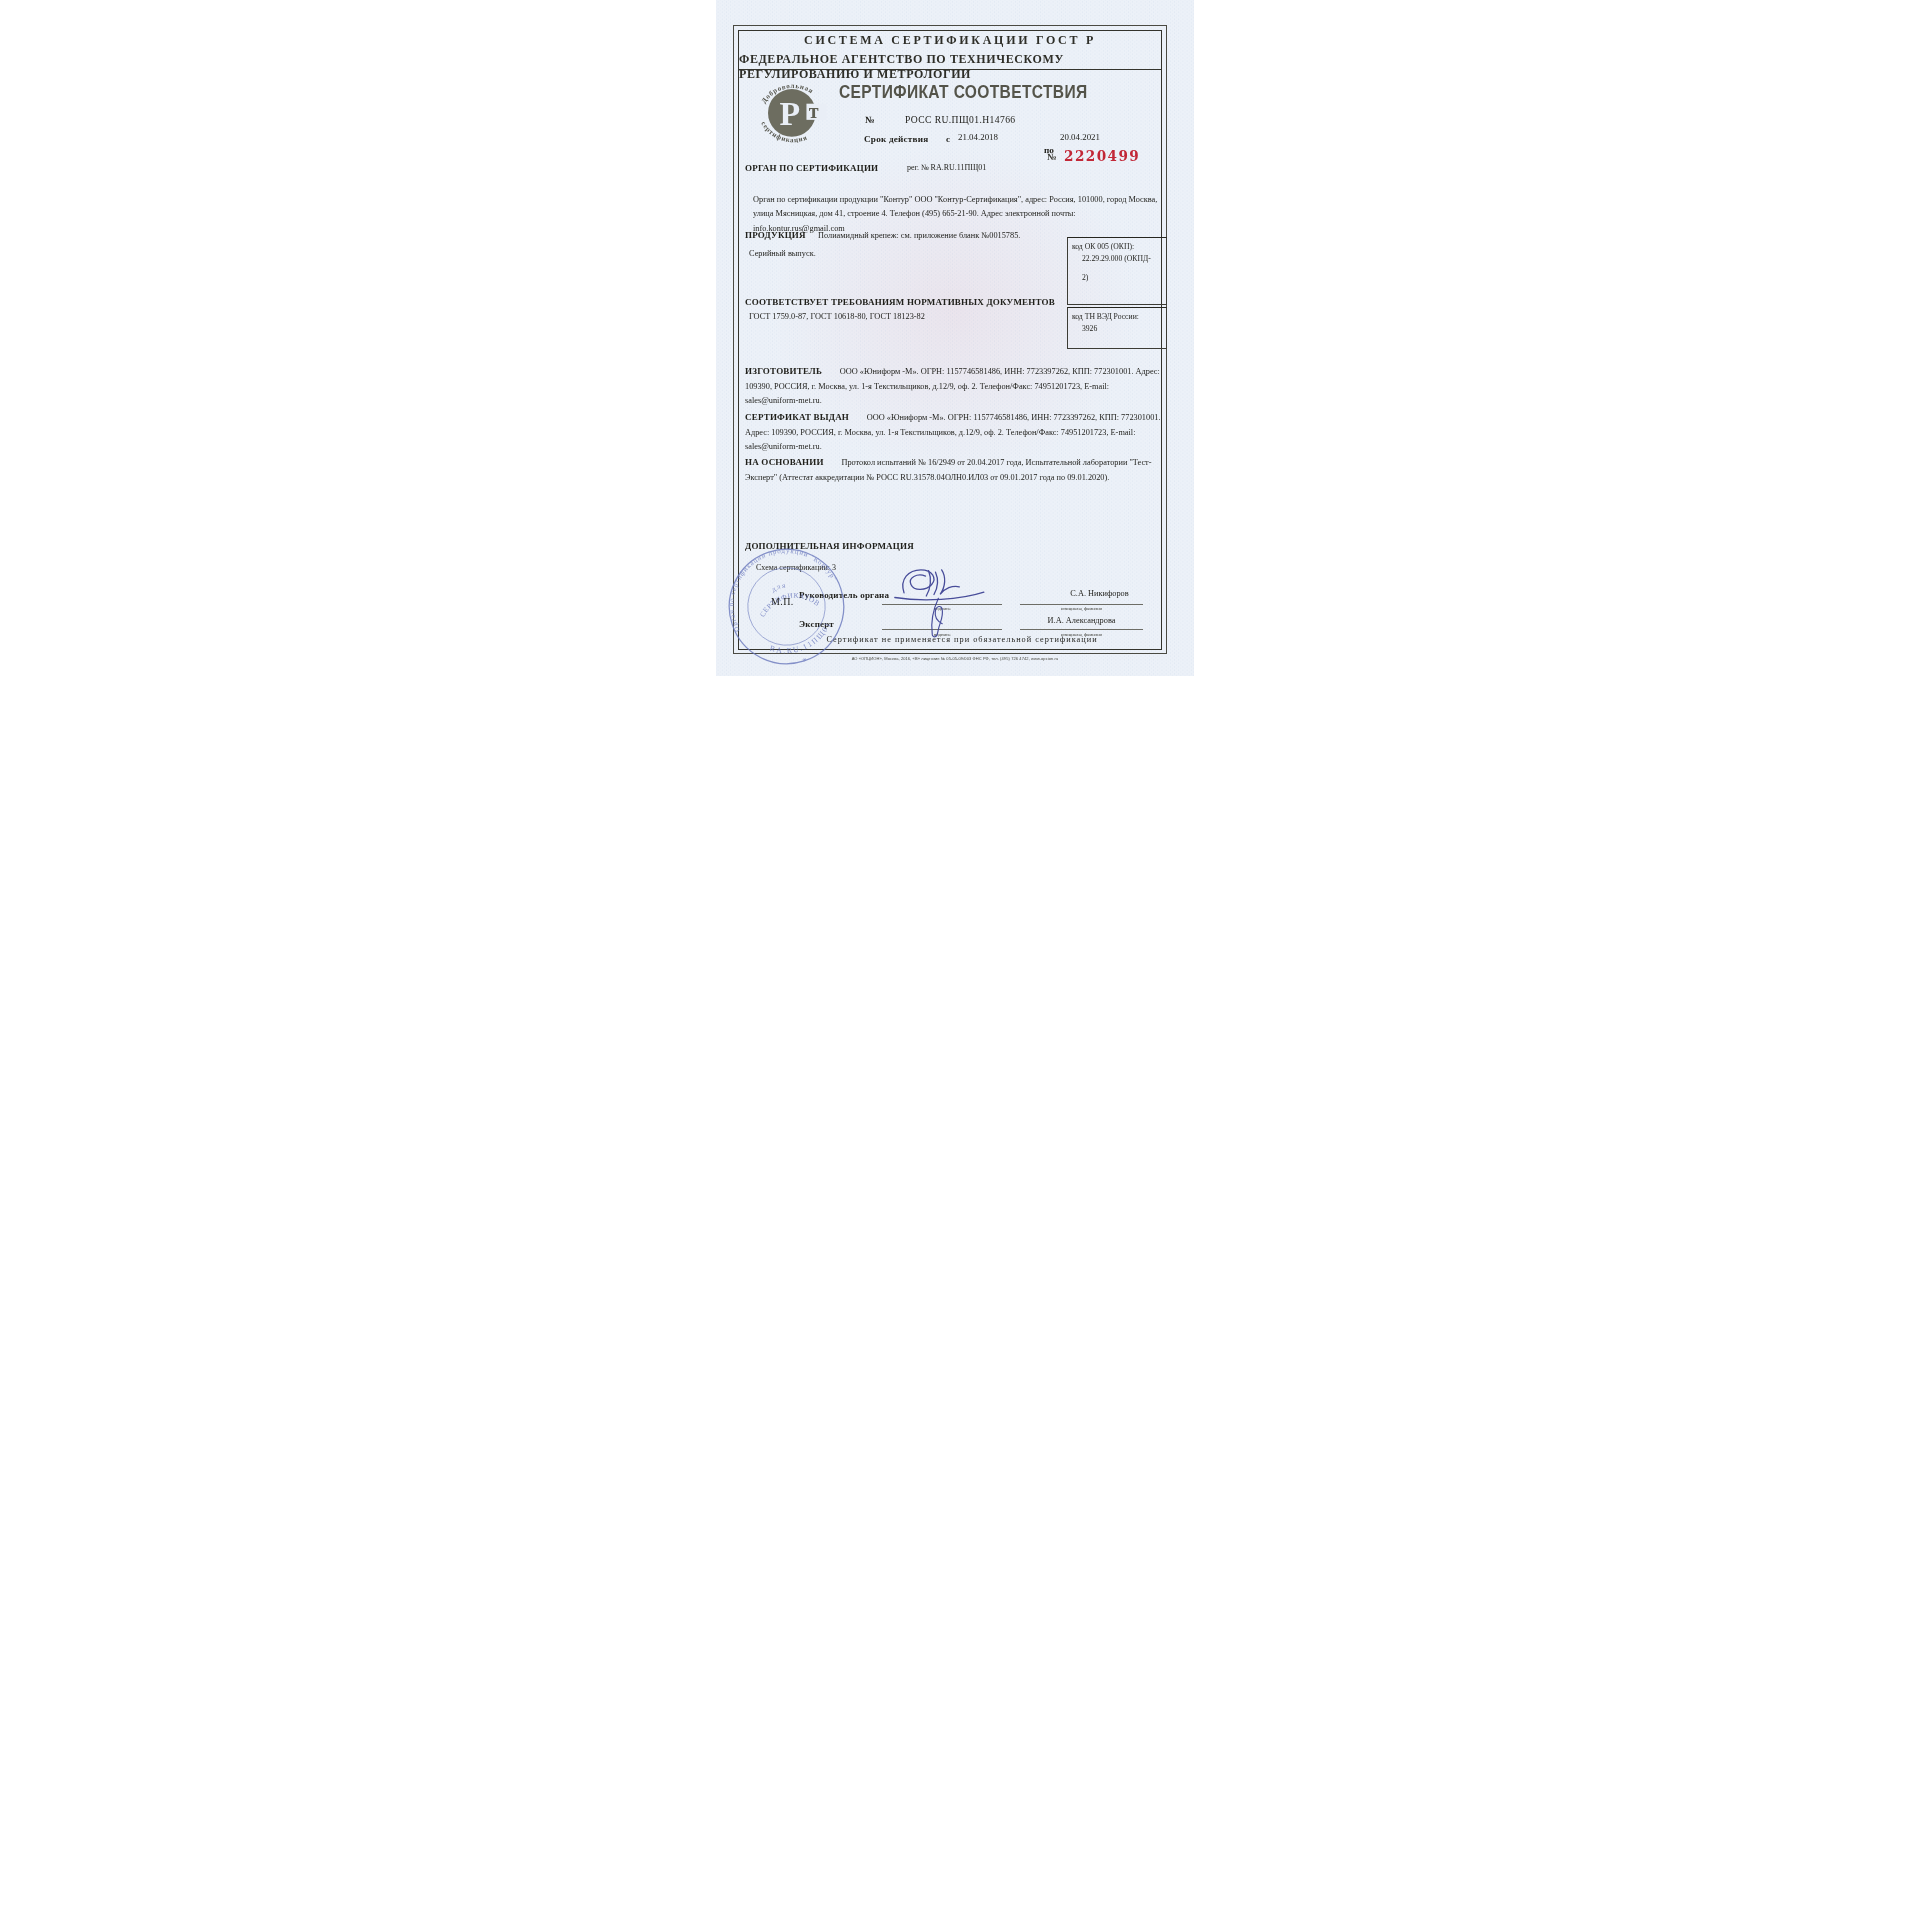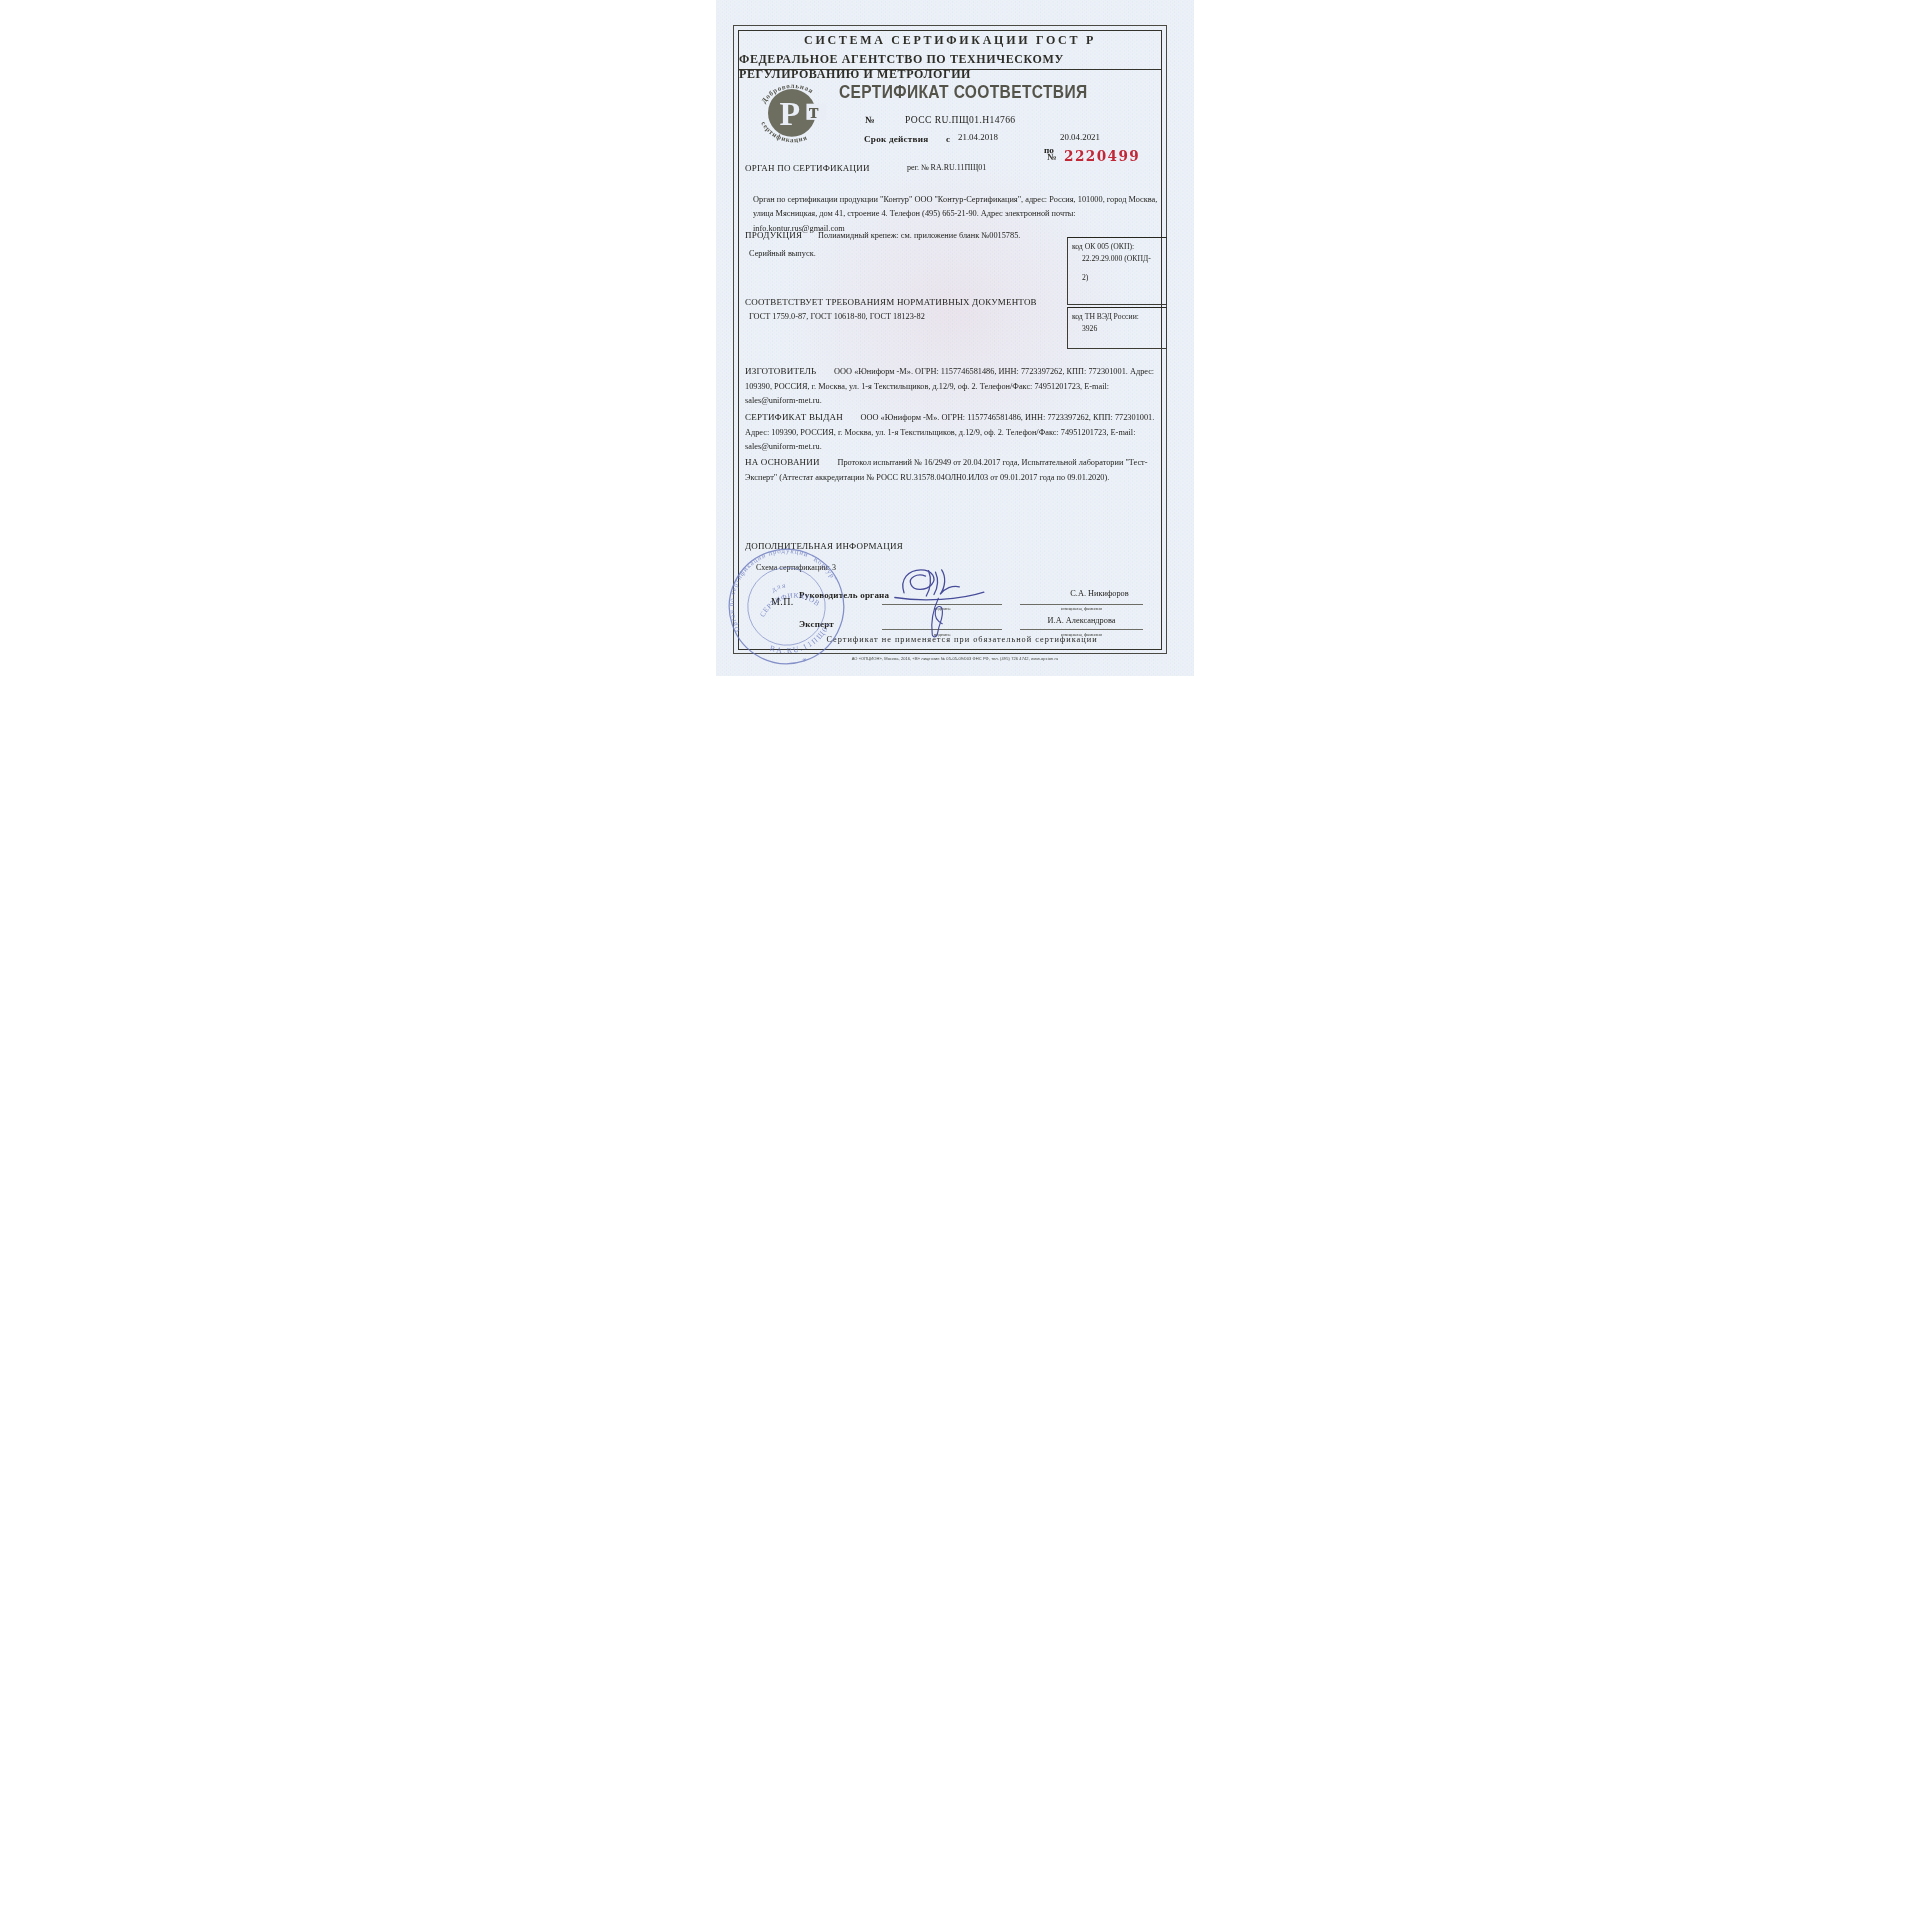--- a/index.html
+++ b/index.html
@@ -26,21 +26,21 @@
   .nolabel{left:149px;font-weight:bold;}
   .noval{left:189px;letter-spacing:0.4px;}
   .valid-label{left:148px;top:134px;font-size:9.2px;font-weight:bold;letter-spacing:0.2px;}
   .valid-c{left:230px;top:134px;font-size:9.2px;font-weight:bold;}
   .valid-from{left:242px;top:132px;font-size:8.9px;}
   .valid-po{left:328px;top:145px;font-size:9.2px;font-weight:bold;}
   .valid-to{left:344px;top:132px;font-size:8.9px;}
   .blank-label{left:331px;top:151px;font-size:9.6px;font-weight:bold;color:#3a3a34;}
   .blank-num{left:348px;top:148px;font-size:14.3px;font-weight:bold;letter-spacing:1.5px;color:#c22737;
              font-family:"DejaVu Serif",serif;transform:scaleX(.95);transform-origin:left top;}
-  .seclabel{font-weight:normal;font-size:9px;letter-spacing:0.2px;color:#21211c;}
+  .seclabel{font-weight:bold;font-size:9px;letter-spacing:0.2px;color:#21211c;}
   .org-label{left:29px;top:163px;}
   .org-reg{left:191px;top:163px;font-size:8px;}
   .org-text{left:37px;top:193px;width:409px;font-size:8.3px;line-height:14.3px;}
   .prod-label{left:29px;top:230px;}
   .prod-text{left:102px;top:231px;width:247px;font-size:8.3px;}
   .prod-serial{left:33px;top:249px;font-size:8.3px;text-align:right;}
   .codebox{left:351px;width:100px;border:0.8px solid #3c3c35;border-top:1.5px solid #26261f;
            font-size:7.7px;line-height:12.3px;padding:3.1px 3.9px;box-sizing:border-box;}
   .okpbox{top:237px;height:68px;}
   .tnvedbox{top:307px;height:42px;}

